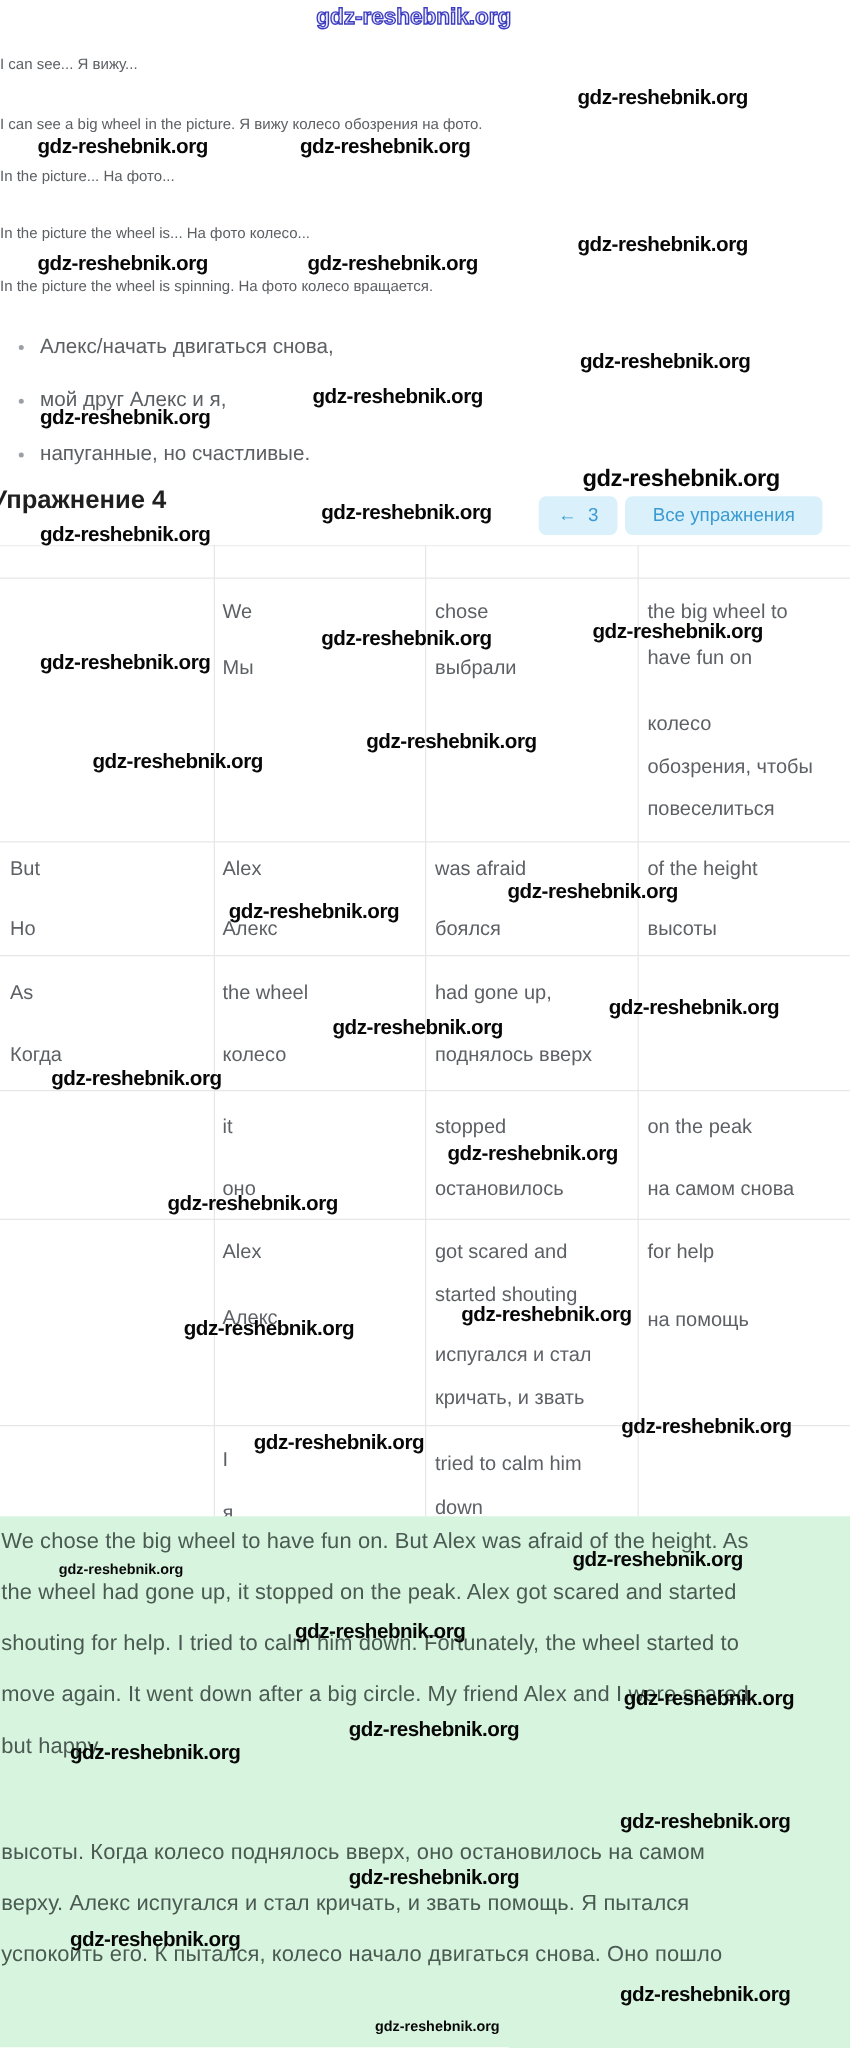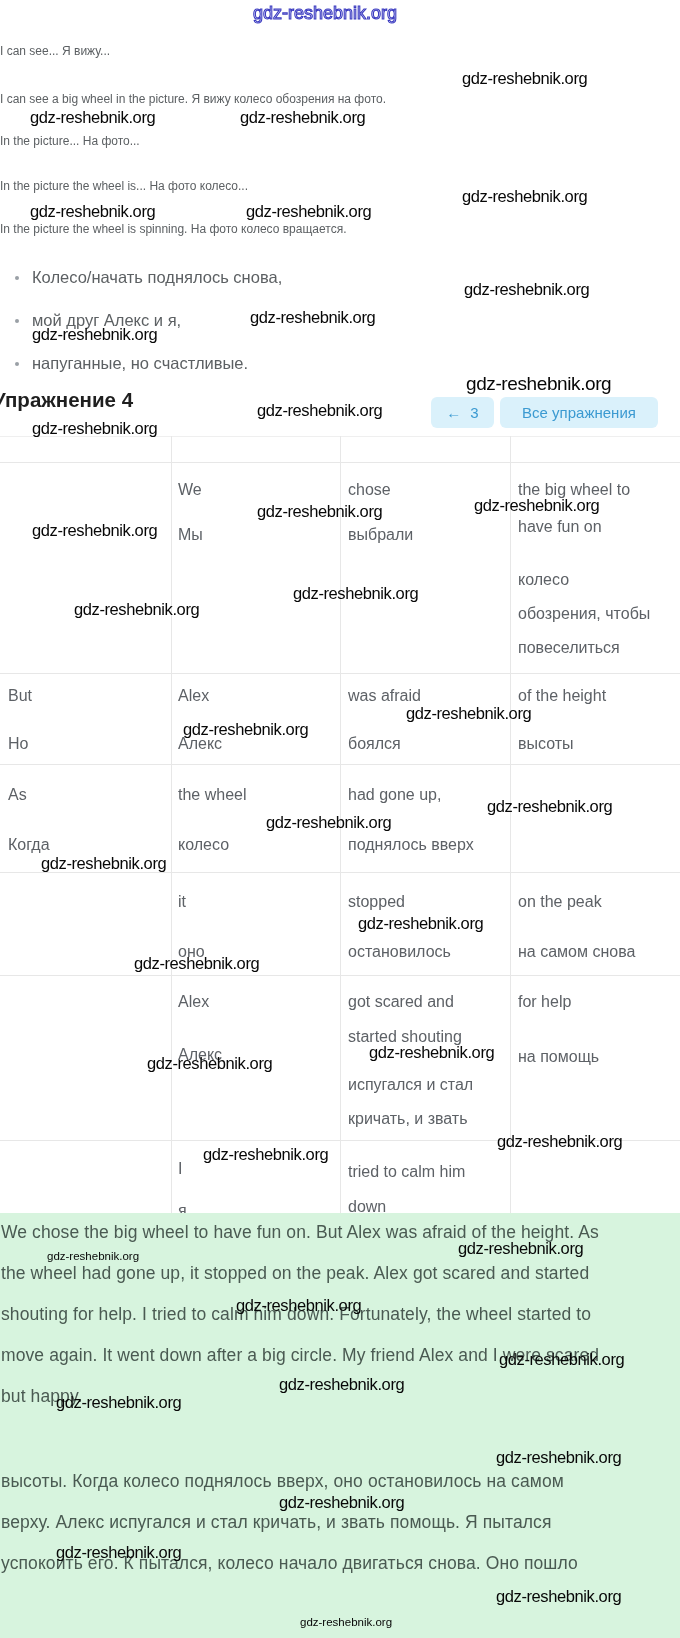--- a/index.html
+++ b/index.html
@@ -28,21 +28,21 @@
     position:absolute;left:0;top:436px;width:680px;height:26px;overflow:hidden;background:#fcfcfc;
   }
   .tbl-frag-text{
     position:absolute;left:8px;top:-7px;font-size:15px;font-style:italic;color:#73777c;white-space:nowrap;
   }
   .cell-line{
     position:absolute;font-size:16px;color:#5d6166;white-space:nowrap;
   }
   
   .wm{
-    position:absolute;font-size:16.5px;font-weight:400;letter-spacing:-0.4px;color:#070707;
+    position:absolute;font-size:16.5px;font-weight:700;letter-spacing:-0.4px;color:#070707;
     white-space:nowrap;line-height:1;
   }
   .wm-sm{font-size:11.5px;letter-spacing:0;}
   .wm-lg{font-size:19px;}
   .wm-blue{
     font-size:18px;color:#eaeaff;-webkit-text-stroke:1.1px #3c3cc0;letter-spacing:0;
   }
   
   .answer-block{
     position:absolute;left:0;top:1213px;width:680px;height:480px;background:#d7f4de;
@@ -56,21 +56,21 @@
 
 <div id="stage">
 
   <div class="intro-line" style="top:44px">I can see... Я вижу...</div>
   <div class="intro-line" style="top:92px">I can see a big wheel in the picture. Я вижу колесо обозрения на фото.</div>
   <div class="intro-line" style="top:134px">In the picture... На фото...</div>
   <div class="intro-line" style="top:222px">In the picture the wheel is spinning. На фото колесо вращается.</div>
   <div class="intro-line" style="top:179px">In the picture the wheel is... На фото колесо...</div>
 
   <span class="bullet-dot" style="top:276px"></span>
-  <div class="bullet-item" style="top:268px">Колесо/начать поднялось снова,</div>
+  <div class="bullet-item" style="top:268px">Алекс/начать двигаться снова,</div>
   <span class="bullet-dot" style="top:319px"></span>
   <div class="bullet-item" style="top:311px">мой друг Алекс и я,</div>
   <span class="bullet-dot" style="top:362px"></span>
   <div class="bullet-item" style="top:354px">напуганные, но счастливые.</div>
 
   <div class="page-title">Упражнение 4</div>
   <div class="btn btn-prev">
     <span>←</span>
     <span>3</span>
   </div>

